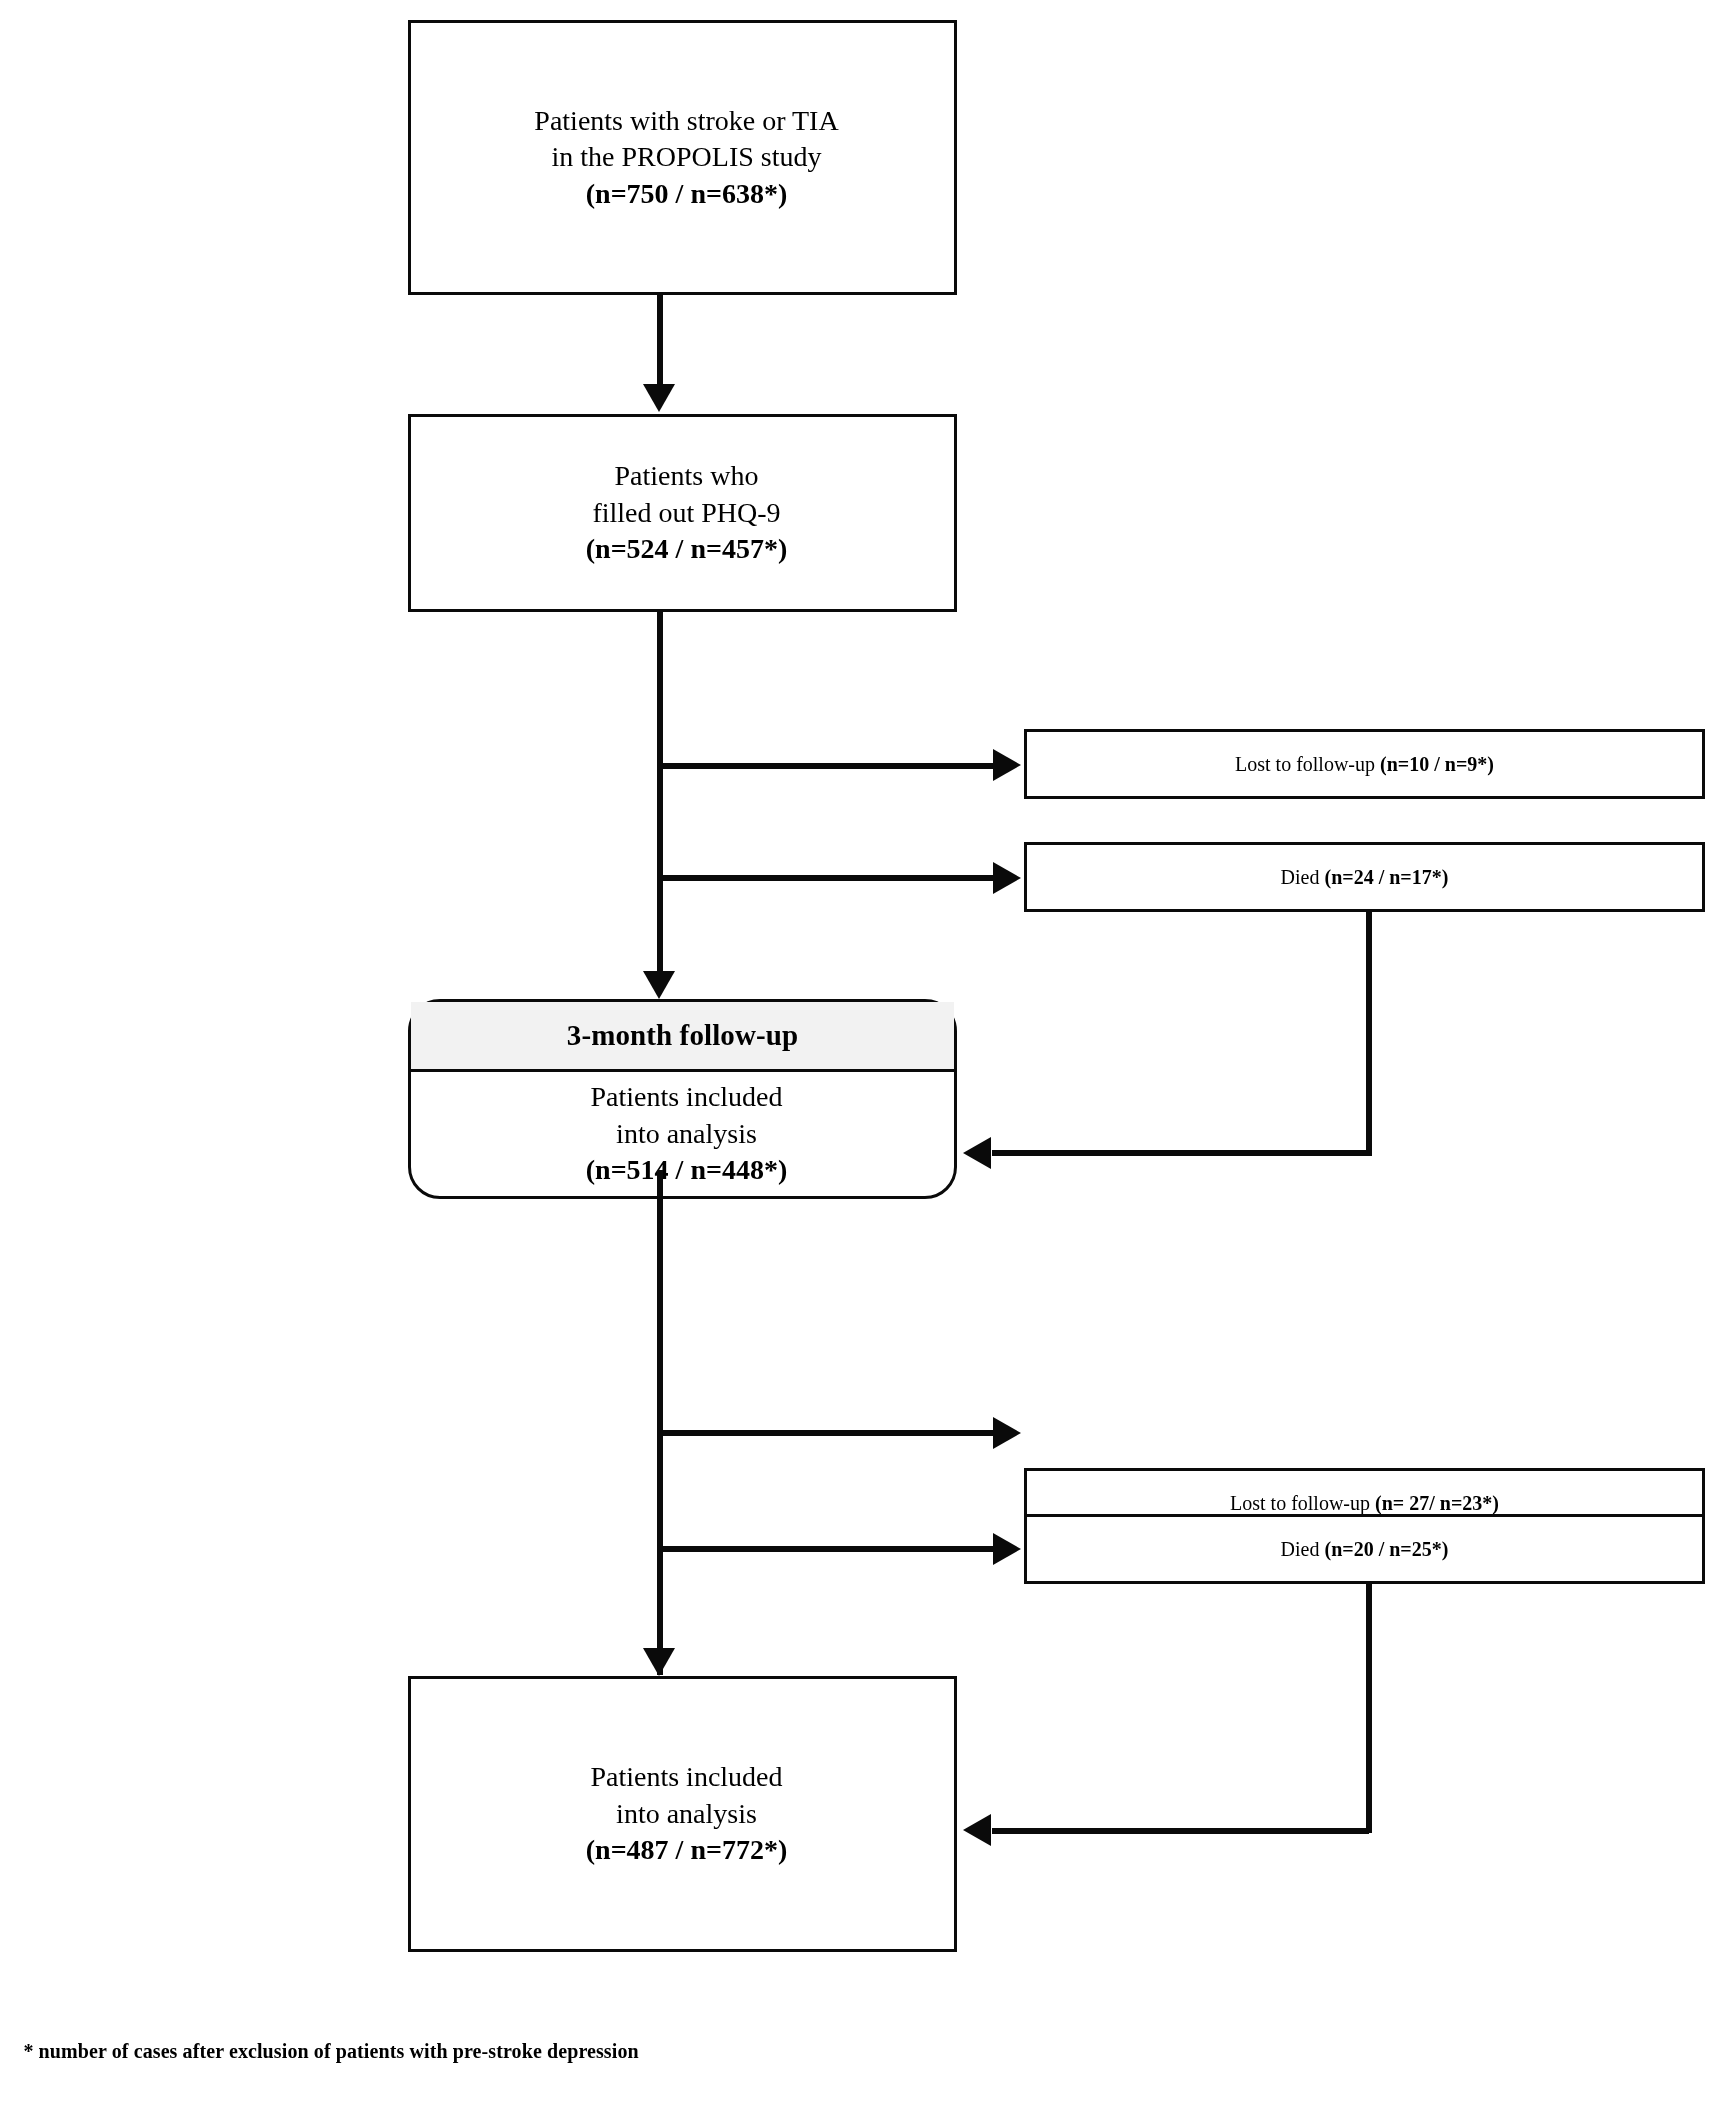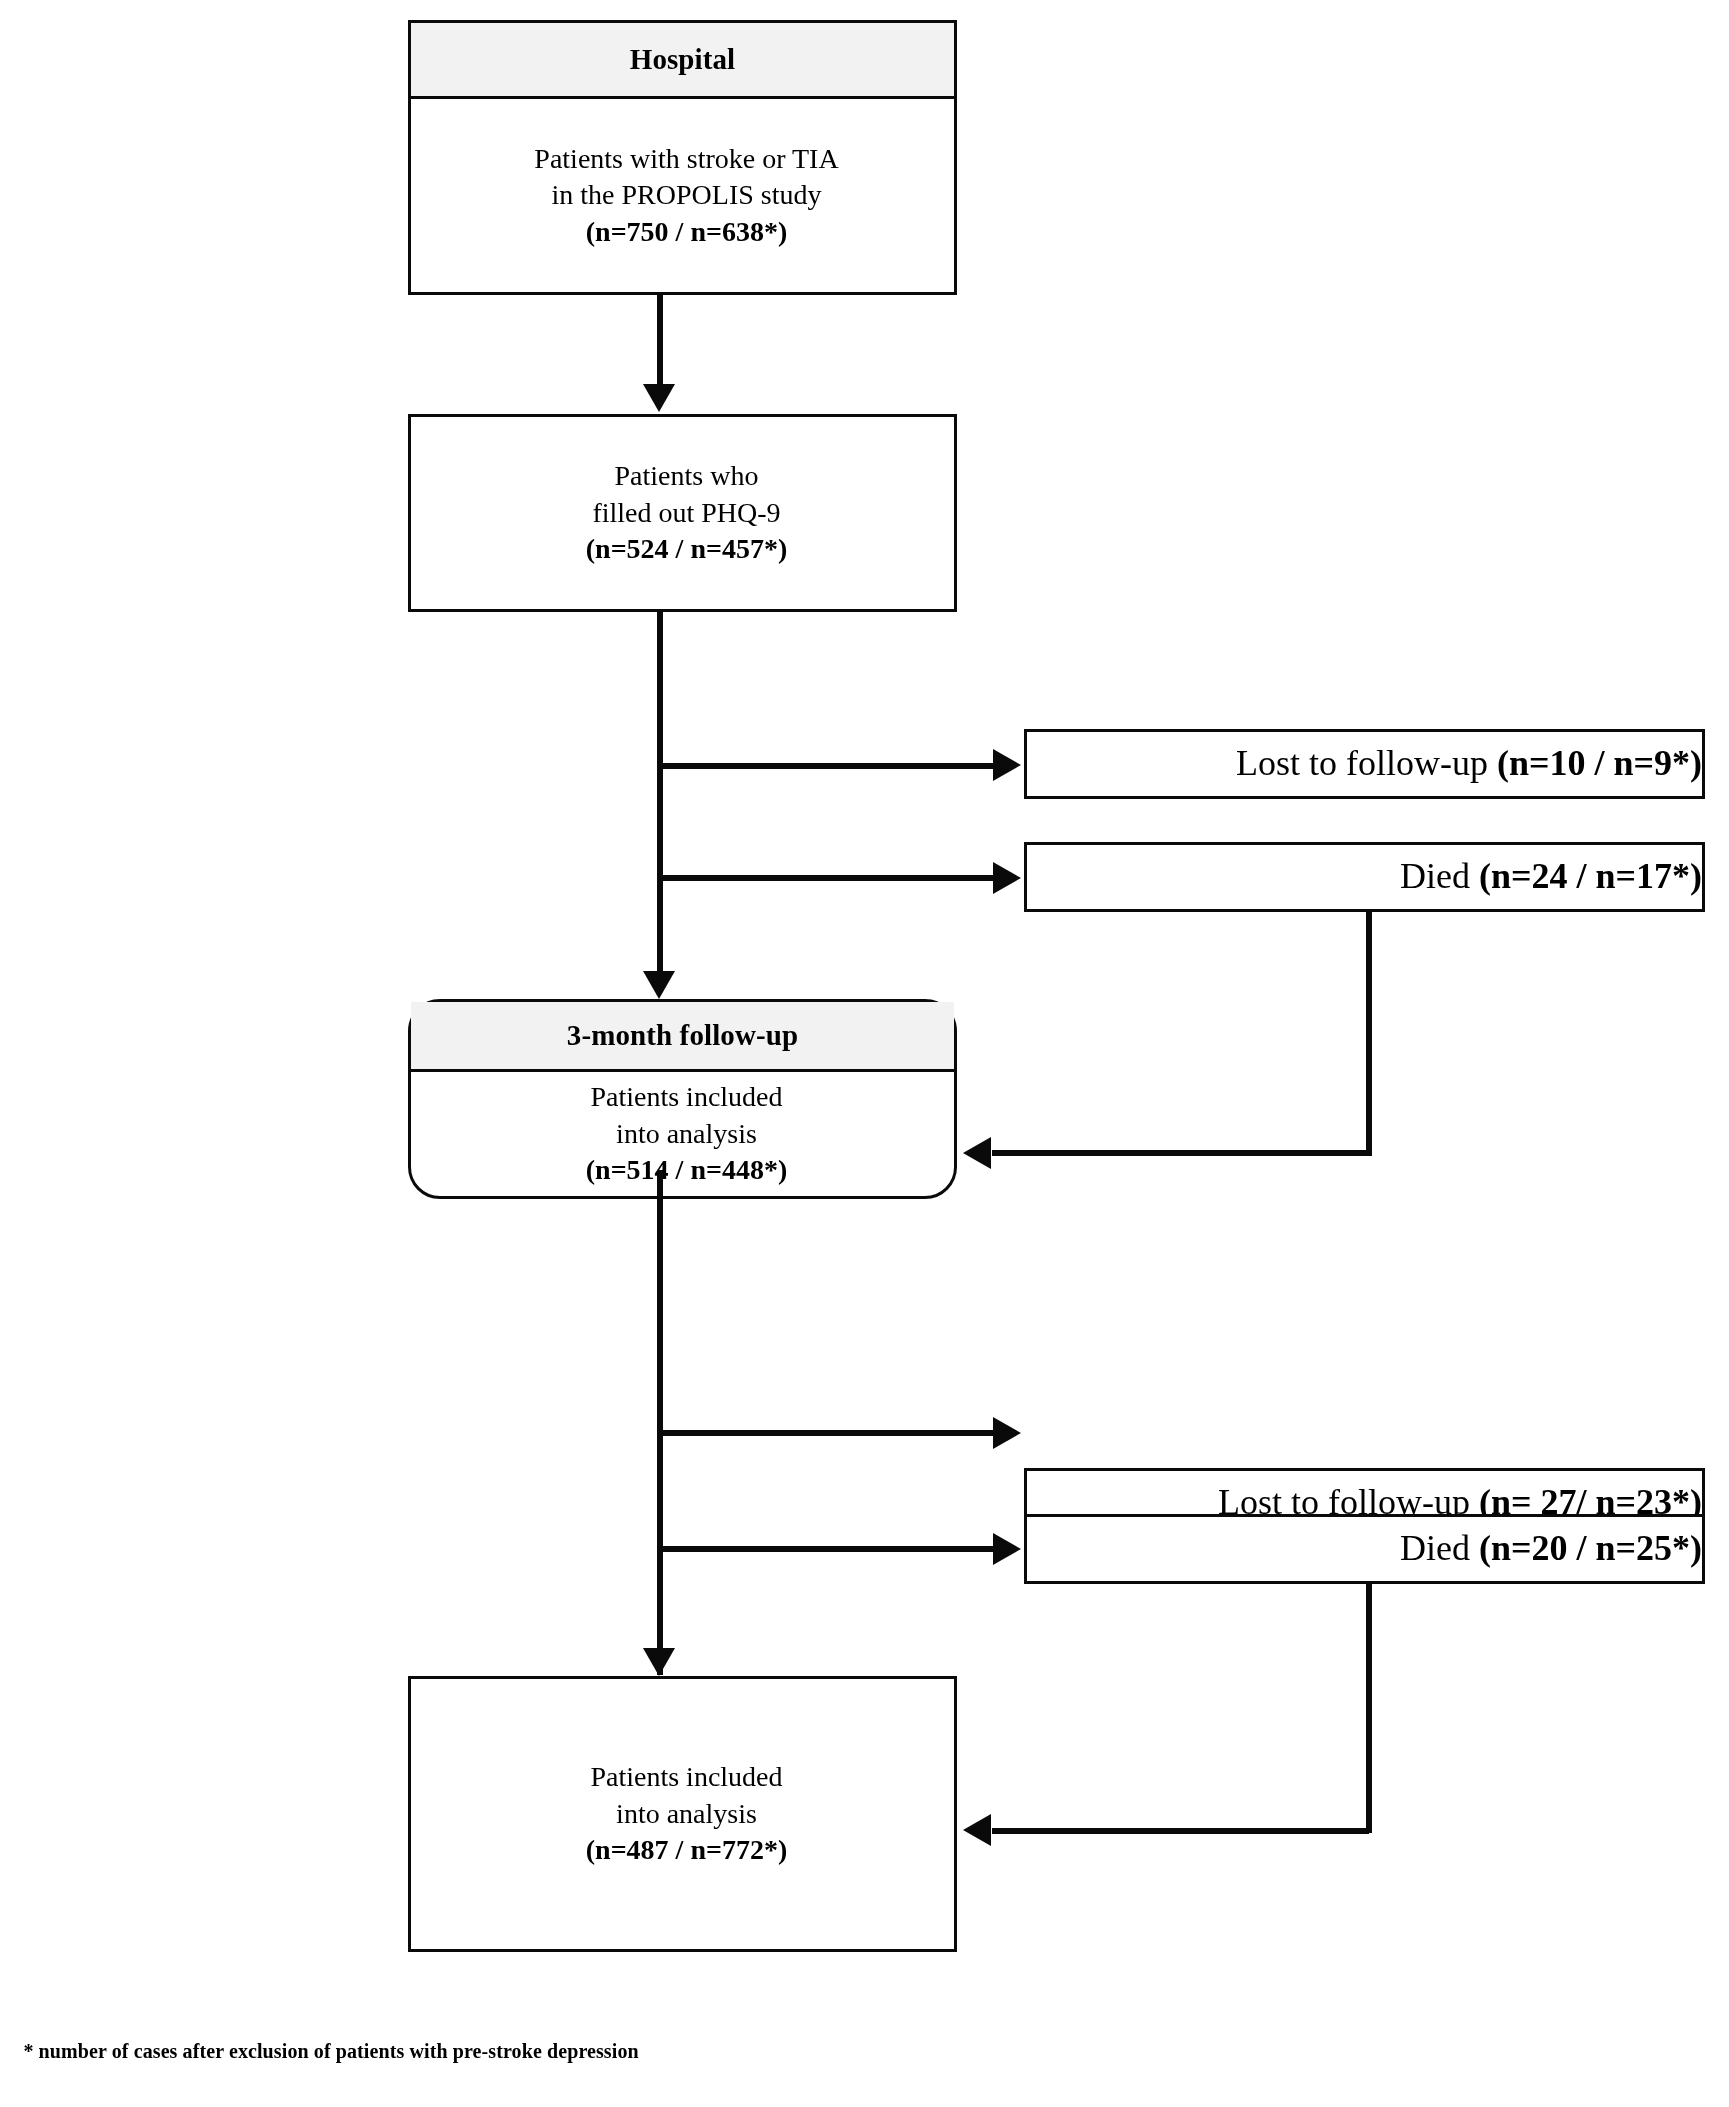--- a/index.html
+++ b/index.html
@@ -57,23 +57,23 @@
   }
 
   .node-body .line { display: block; white-space: nowrap; margin-left: 8px; }
   .node-body .count { font-weight: bold; }
 
   
   .node.side {
     justify-content: center;
   }
   .node.side .side-body {
-    font-size: 36px;
+    font-size: 20px;
     line-height: 1.2;
-    text-align: right;
+    text-align: center;
     white-space: nowrap;
   }
   .node.side .side-body .count { font-weight: bold; }
 
   
   .vline {
     position: absolute;
     width: 5.5px;
     background: #0a0a0a;
   }
@@ -115,21 +115,20 @@
     letter-spacing: 0.1px;
     white-space: nowrap;
   }
 </style>
 </head>
 <body>
 
 <div id="flow-root">
 
   <div class="node" style="left:408px; top:20px; width:549px; height:275px;">
-    <div class="node-header" style="height:73px;">Hospital</div>
     <div class="node-body">
       <span class="line">Patients with stroke or TIA</span>
       <span class="line">in the PROPOLIS study</span>
       <span class="line count">(n=750 / n=638*)</span>
     </div>
   </div>
 
   <div class="vline" style="left:657px; top:294px; height:99px;"></div>
   <div class="arrow-down" style="left:643px; top:384px;"></div>
 

